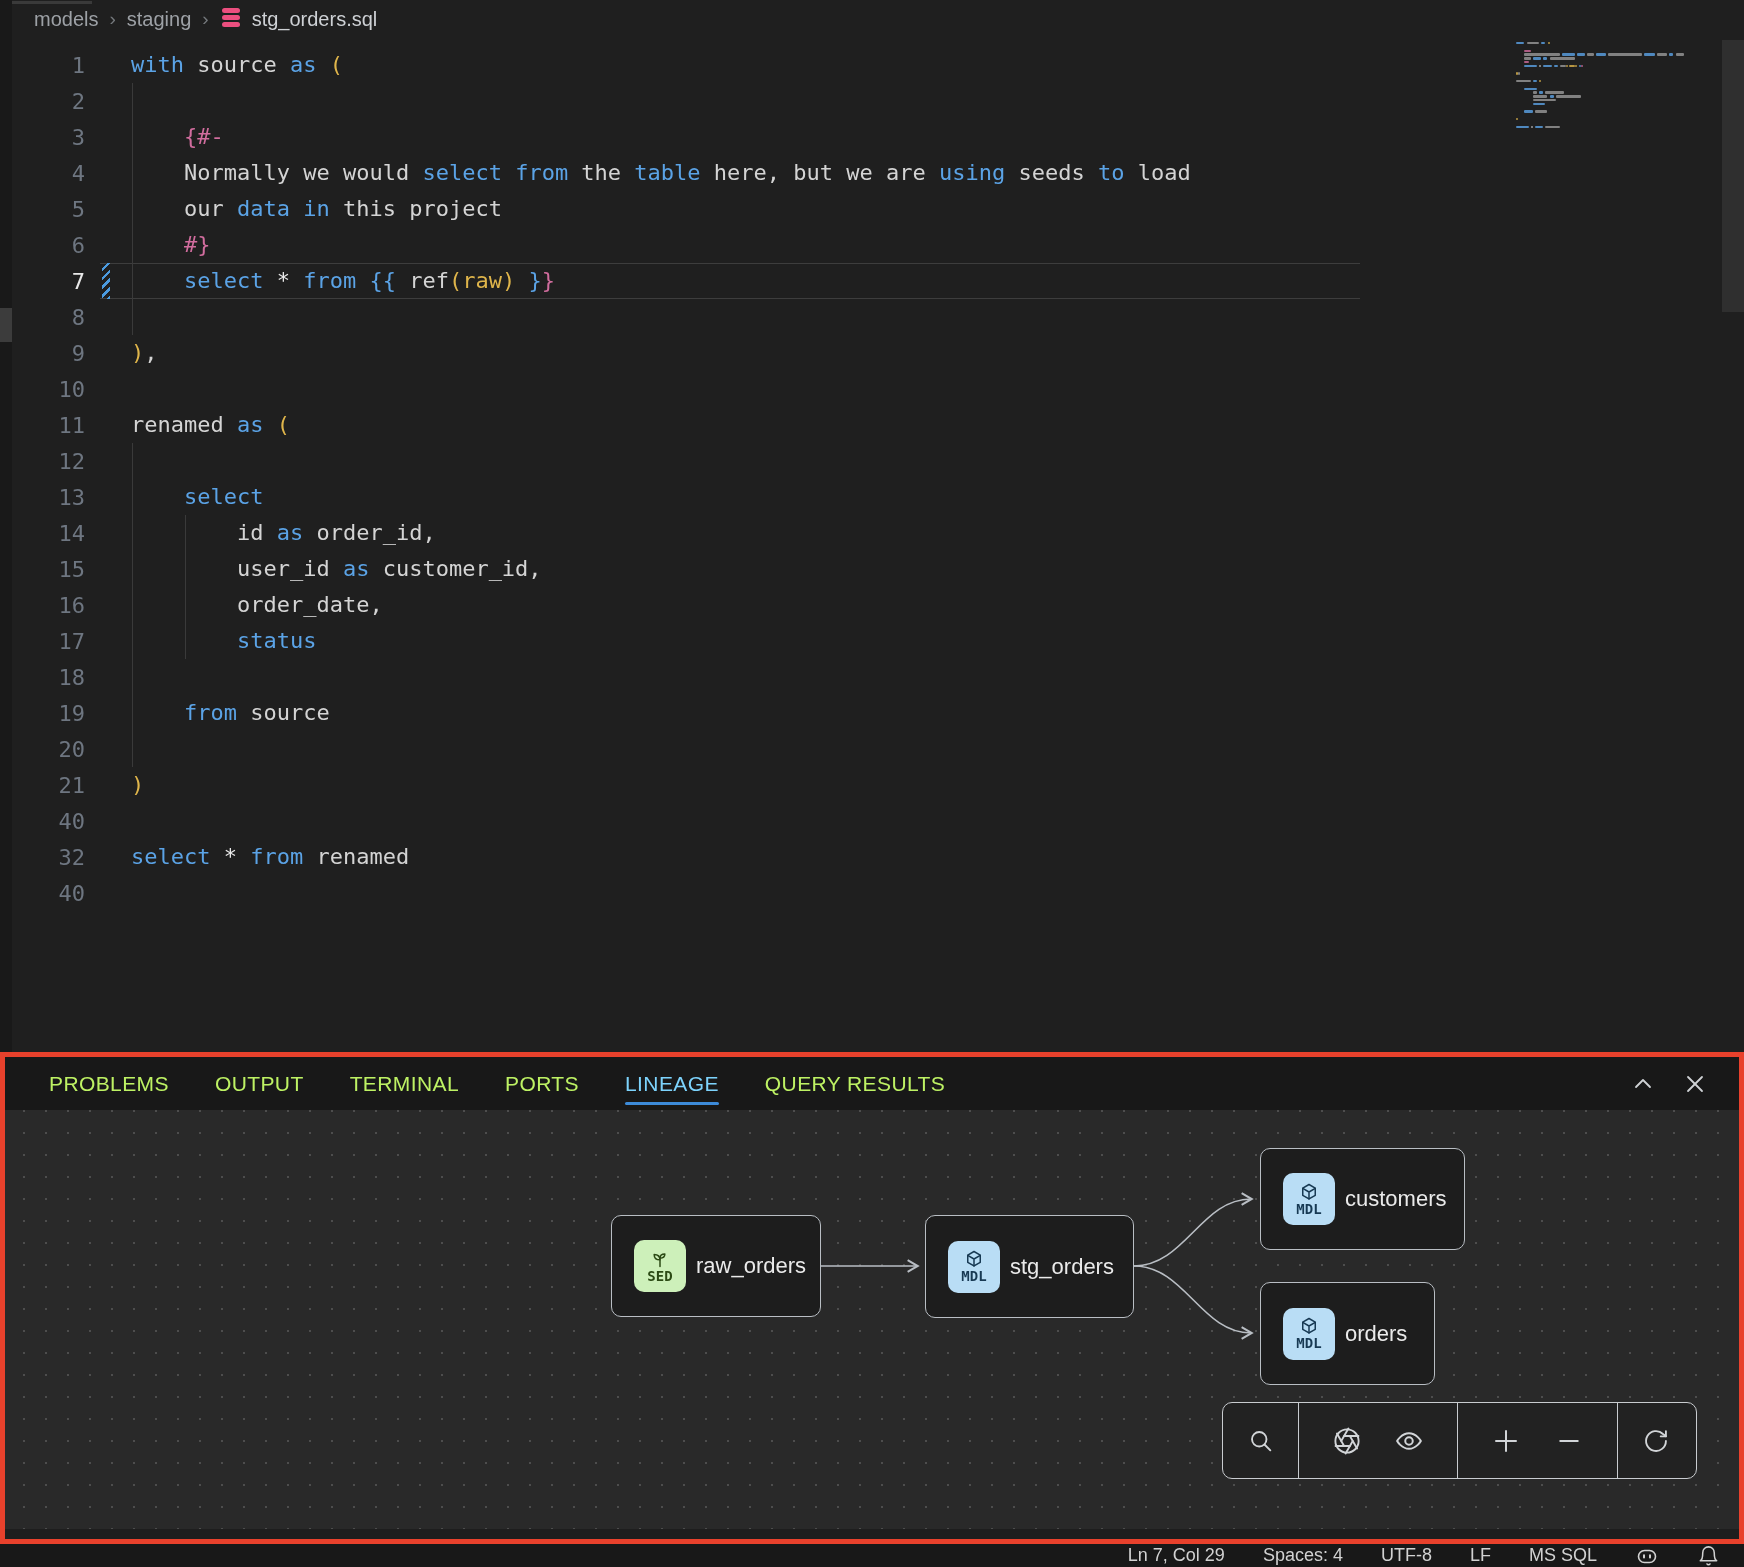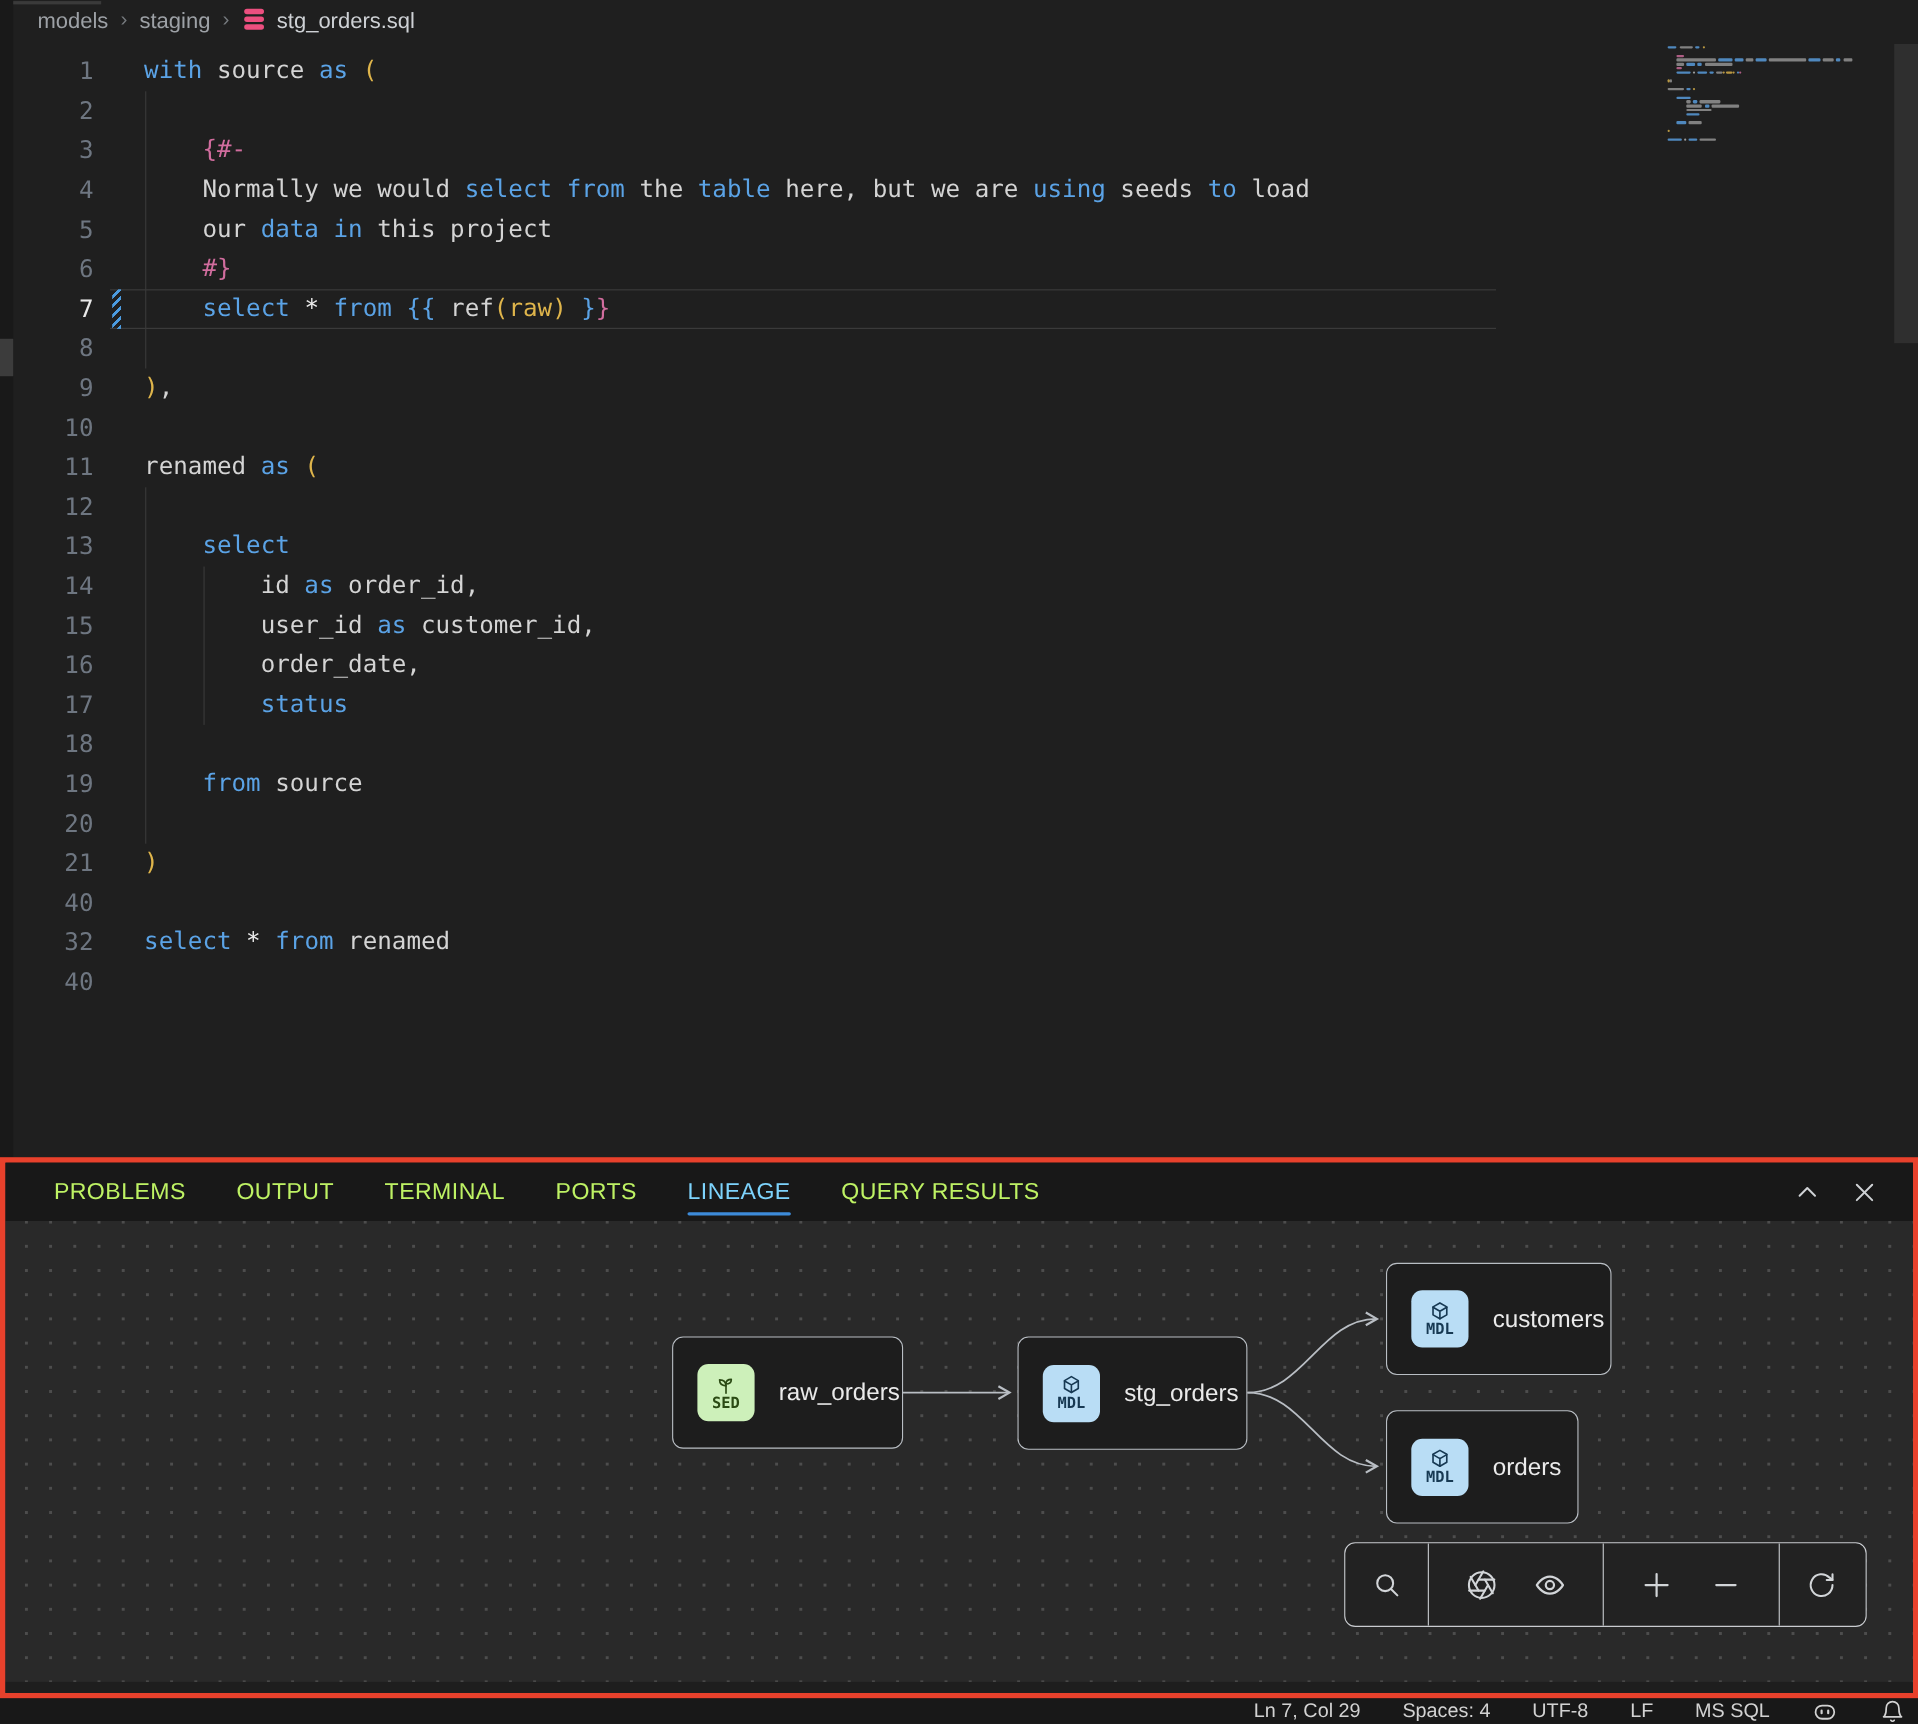--- a/index.html
+++ b/index.html
@@ -52,41 +52,41 @@
   .header-actions svg{display:block;cursor:pointer}
 
   .canvas{position:absolute;left:0;top:53px;width:1734px;height:429px;overflow:hidden;
     background-color:#292929;
     background-image:radial-gradient(circle,#4d4d4d 1.3px,transparent 1.5px);
     background-size:22px 22px;background-position:8px 12px}
   .canvas .bottom-strip{position:absolute;left:0;right:0;bottom:0;height:10px;background:#1e1e1e}
   .edges{position:absolute;left:0;top:0;pointer-events:none}
 
   .node{position:absolute;background:#1d1d1d;border:1.6px solid #b9bec4;border-radius:10px;
-    box-sizing:border-box;display:flex;align-items:center;gap:22px;padding-left:22px;cursor:pointer}
+    box-sizing:border-box;display:flex;align-items:center;gap:10px;padding-left:22px;cursor:pointer}
   .node .nlabel{color:#eaeaea;font-size:22px;white-space:nowrap}
   .badge{width:52px;height:52px;border-radius:10px;display:flex;flex-direction:column;
     align-items:center;justify-content:center;gap:0;flex:0 0 52px}
   .badge.seed{background:#cdf0ba;color:#2b4a14}
   .badge.model{background:#b9ddf5;color:#173953}
   .badge .bt{font-family:"DejaVu Sans Mono",monospace;font-size:14px;font-weight:bold;line-height:15px}
   .badge svg{display:block}
 
   .lineage-toolbar{position:absolute;left:1217px;top:292px;width:475px;height:77px;box-sizing:border-box;
     border:1.6px solid #c9ccd0;border-radius:10px;display:flex;background:#222;overflow:hidden}
   .tb-sec{display:flex;align-items:center;justify-content:space-evenly;box-sizing:border-box;height:100%;
     border-right:1.6px solid #c9ccd0}
   .tb-sec:last-child{border-right:none}
   .tb-btn{display:flex;align-items:center;justify-content:center;cursor:pointer}
   .tb-btn svg{display:block}
 
   
   .statusbar{position:absolute;left:0;top:1544px;width:1744px;height:23px;background:#181818;
     box-sizing:border-box;display:flex;align-items:center;justify-content:flex-end;gap:38px;
-    padding-right:12px;color:#d2d2d2;font-size:18px;white-space:nowrap}
+    padding-right:24px;color:#d2d2d2;font-size:18px;white-space:nowrap}
   .statusbar .sitem{cursor:pointer}
   .statusbar svg{display:block;cursor:pointer}
 </style>
 </head>
 <body>
 
 <div class="editor">
   <div class="left-rail">
     <div class="rail-thumb"></div>
   </div>

